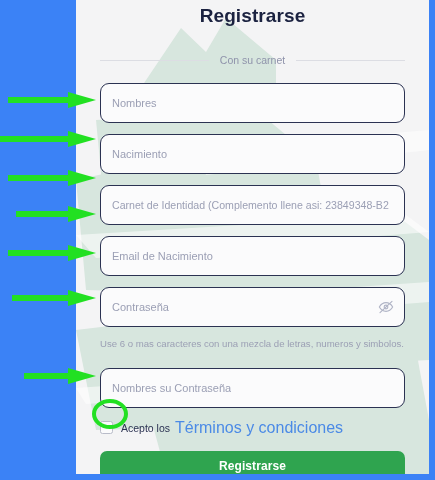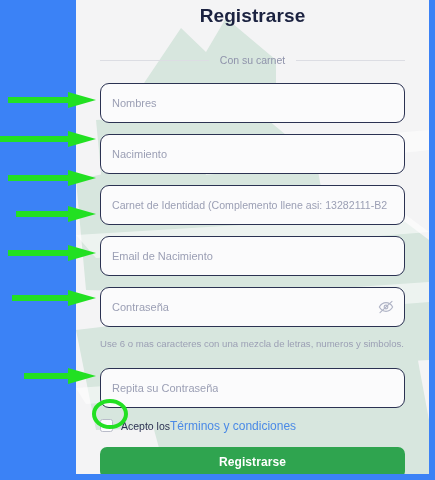--- a/index.html
+++ b/index.html
@@ -139,22 +139,23 @@
     flex: 0 0 auto;
     cursor: pointer;
   }
   .terms-text {
     font-size: 10.5px;
     color: #2b3252;
     margin-left: 8px;
     white-space: nowrap;
   }
   .terms-link {
-    font-size: 12px;
+    font-size: 16px;
     color: #4b8ae6;
+    margin-left: 5px;
     white-space: nowrap;
     cursor: pointer;
   }
 
   
   .submit-btn {
     display: block;
     width: 100%;
     height: 31px;
     border: none;
@@ -213,21 +214,21 @@
 
       <div class="field">
         <span class="ph">Nombres</span>
       </div>
 
       <div class="field">
         <span class="ph">Nacimiento</span>
       </div>
 
       <div class="field wide">
-        <span class="ph">Carnet de Identidad (Complemento llene asi: 13282111-B2</span>
+        <span class="ph">Carnet de Identidad (Complemento llene asi: 23849348-B2</span>
       </div>
 
       <div class="field">
         <span class="ph">Email de Nacimiento</span>
       </div>
 
 
       <div class="field">
         <span class="ph">Contraseña</span>
         <span class="eye-btn">
@@ -235,21 +236,21 @@
             <path d="M2 12s3.8-6.5 10-6.5S22 12 22 12s-3.8 6.5-10 6.5S2 12 2 12z"></path>
             <circle cx="12" cy="12" r="2.8"></circle>
             <line x1="3" y1="20.5" x2="21" y2="3.5"></line>
           </svg>
         </span>
       </div>
 
       <div class="hint">Use 6 o mas caracteres con una mezcla de letras, numeros y simbolos.</div>
 
       <div class="field">
-        <span class="ph">Repita su Contraseña</span>
+        <span class="ph">Nombres su Contraseña</span>
       </div>
 
       <div class="terms-row">
         <span class="checkbox"></span>
         <span class="terms-text">Acepto los</span>
         <span class="terms-link">Términos y condiciones</span>
       </div>
 
       <button class="submit-btn">Registrarse</button>
 

